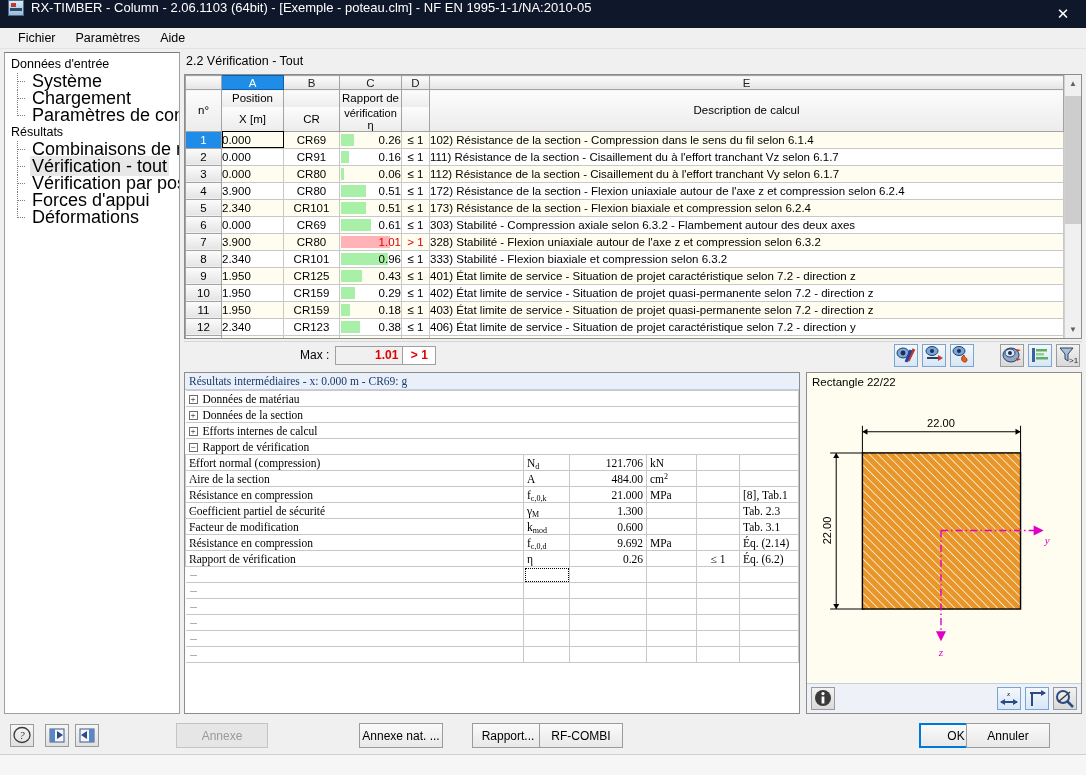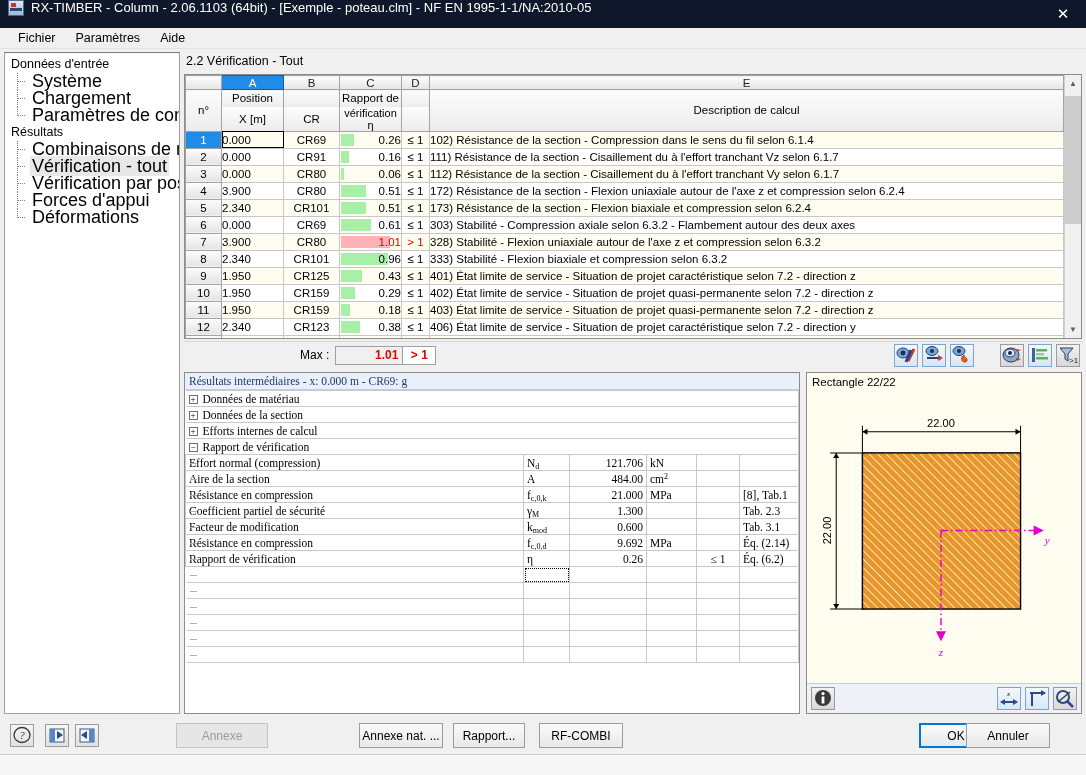--- a/index.html
+++ b/index.html
@@ -699,19 +699,19 @@
     </div>
     <div class="sqbtn" style="left:75px">
       <svg width="22" height="21" viewBox="0 0 22 21">
           <rect x="4" y="4" width="14" height="13" fill="#f4f6f9" stroke="#3a5a8c"></rect>
           <rect x="13" y="4" width="5" height="13" fill="#5b86c4"></rect>
           <polygon points="5,10 11,6 11,14" fill="#2c4a85"></polygon>
         </svg>
     </div>
     <div class="wbtn disabled" style="left:176px;width:92px">Annexe</div>
     <div class="wbtn" style="left:359px;width:84px">Annexe nat. ...</div>
-    <div class="wbtn" style="left:453px;width:72px">Rapport...</div>
+    <div class="wbtn" style="left:472px;width:72px">Rapport...</div>
     <div class="wbtn" style="left:539px;width:84px">RF-COMBI</div>
     <div class="wbtn primary" style="left:919px;width:74px">OK</div>
     <div class="wbtn" style="left:966px;width:84px">Annuler</div>
   </div>
   <div id="statusbar"></div>
 </div>
 
 </body></html>

